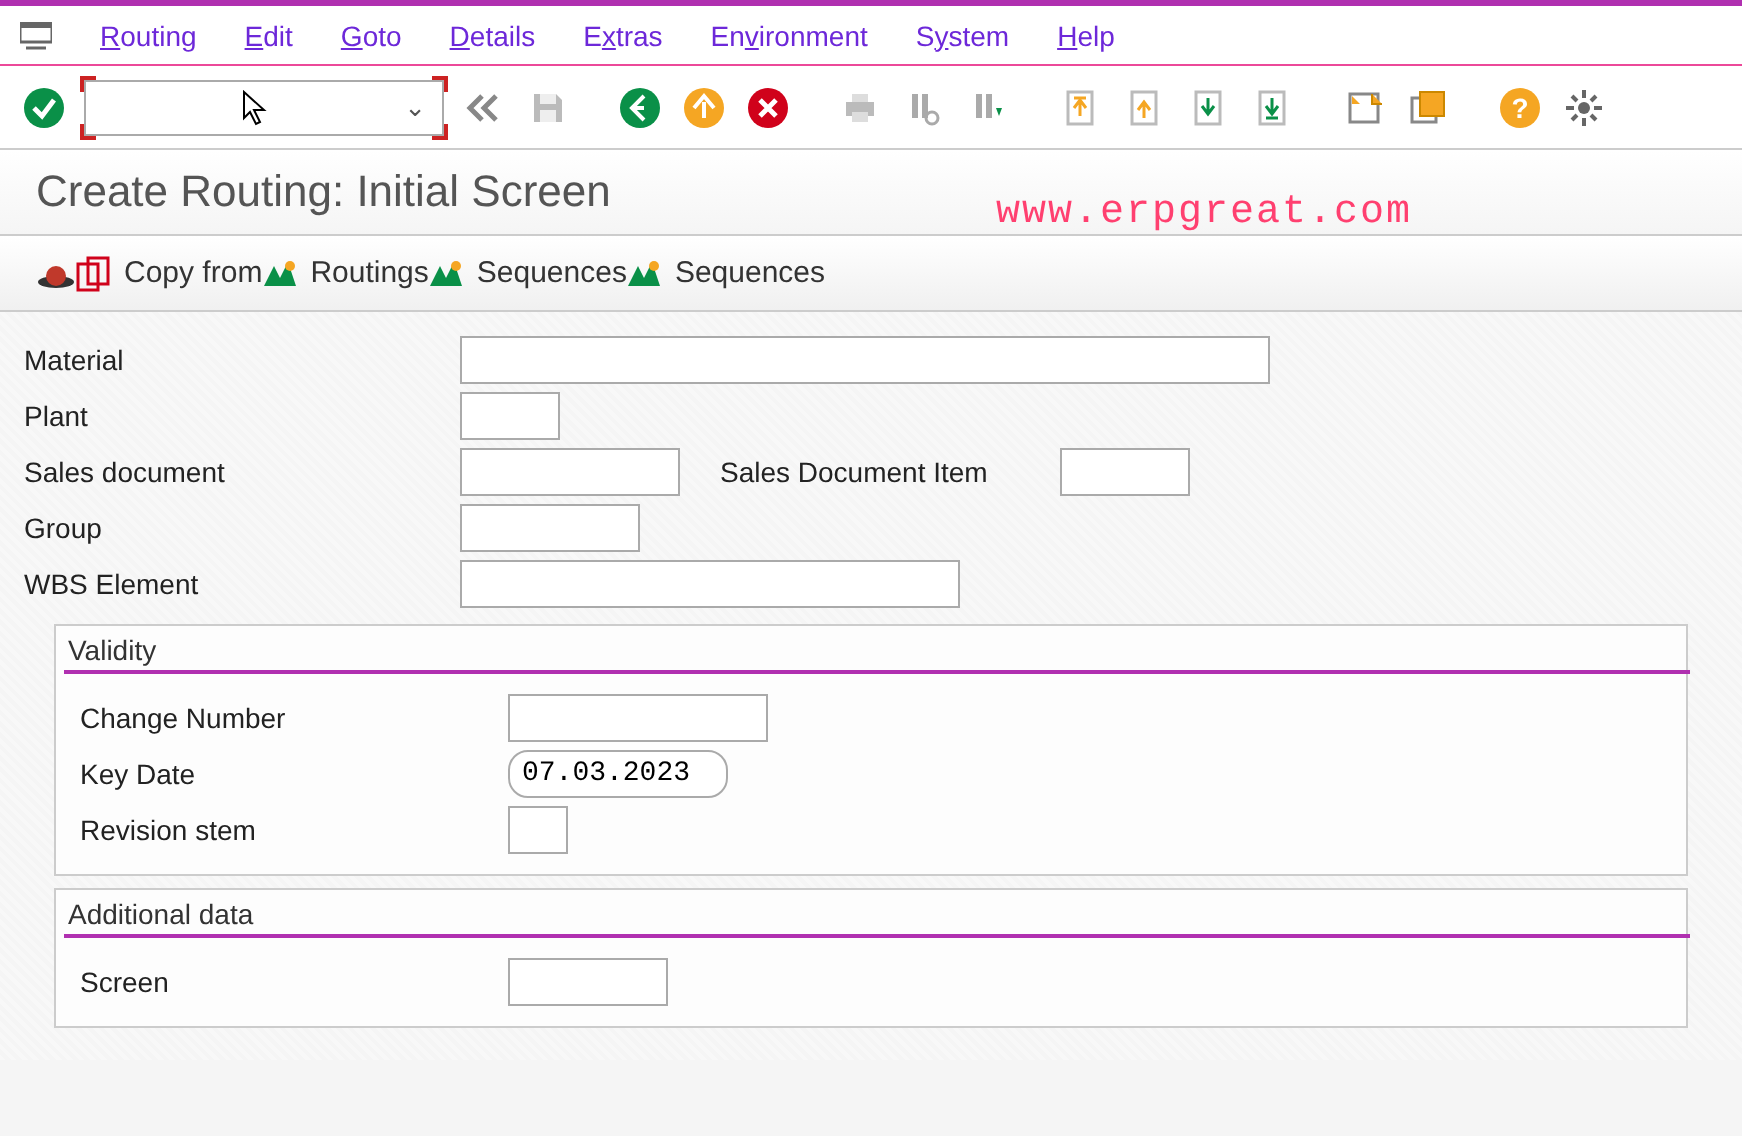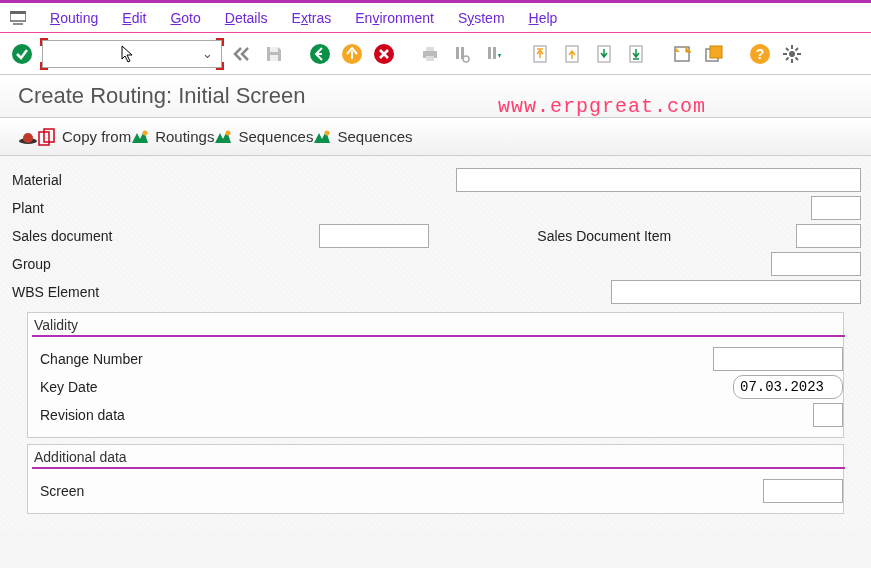--- a/index.html
+++ b/index.html
@@ -96,21 +96,20 @@
   .form-area {
     padding: 10px;
     background: repeating-linear-gradient(45deg, #f8f8f8, #f8f8f8 2px, #f5f5f5 2px, #f5f5f5 4px);
   }
   .field-row {
     display: flex;
     align-items: center;
     height: 28px;
     font-size: 14px;
     color: #222;
-    justify-content: space-between;
   }
   .field-row .lbl { width: 220px; padding-left: 2px; }
   .field-row .lbl2 { width: 190px; padding-left: 20px; }
   .inp {
     border: 1px solid #aaa;
     background: #fff;
     height: 24px;
     font-size: 14px;
     padding: 2px 6px;
     font-family: "Courier New", monospace;
@@ -377,21 +376,21 @@
     <div class="legend">Validity</div>
     <div class="field-row">
       <span class="lbl">Change Number</span>
       <input class="inp w-chgnum" value="" style="">
     </div>
     <div class="field-row">
       <span class="lbl">Key Date</span>
       <input class="inp w-date" value="07.03.2023" style="">
     </div>
     <div class="field-row">
-      <span class="lbl">Revision data</span>
+      <span class="lbl">Revision stem</span>
       <input class="inp w-rev" value="" style="">
     </div>
   </div>
 
   <div class="group-box">
     <div class="legend">Additional data</div>
     <div class="field-row">
       <span class="lbl">Screen</span>
       <input class="inp w-profile" value="" style="">
     </div>

